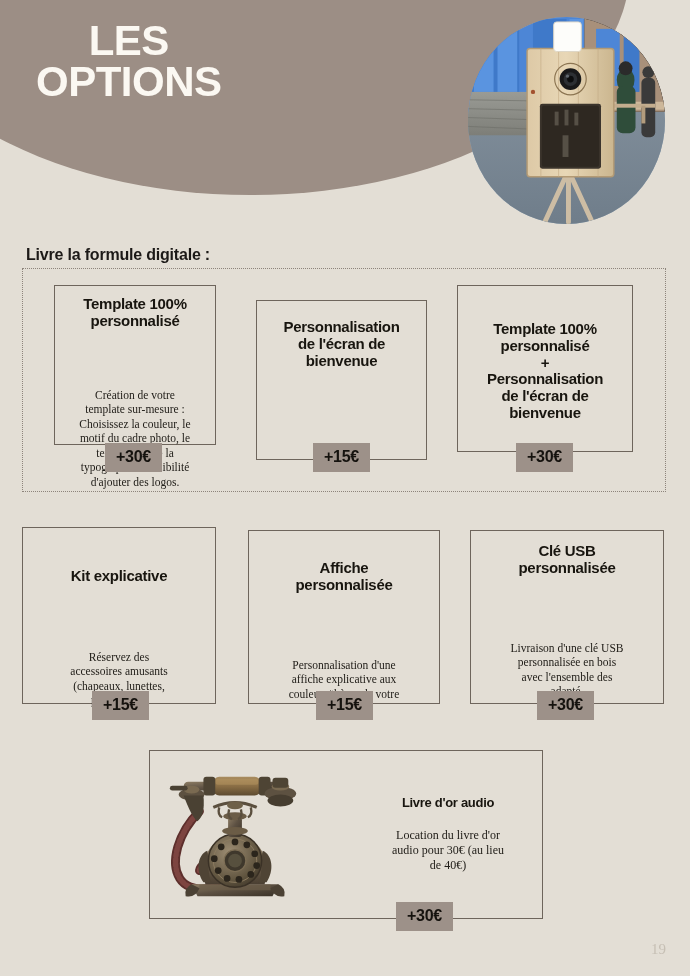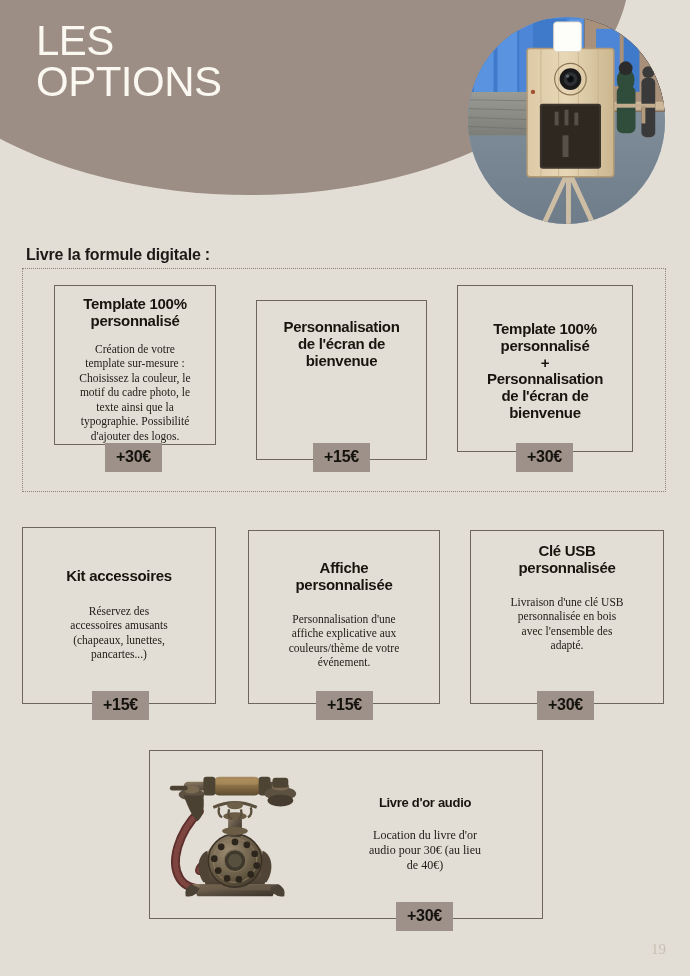--- a/index.html
+++ b/index.html
@@ -28,25 +28,26 @@
     z-index: 1;
   }
 
   .page-title {
     position: absolute;
     left: 36px;
     top: 20px;
     z-index: 3;
     color: #fbf8f2;
     font-size: 42px;
-    font-weight: 400;
+    font-weight: 700;
     line-height: 0.98;
     letter-spacing: -0.5px;
     white-space: pre-line;
     font-stretch: condensed;
+    text-align: center;
   }
 
   
   .hero-photo {
     position: absolute;
     right: 25px;
     top: 17px;
     width: 197px;
     height: 207px;
     border-radius: 50%;
@@ -82,20 +83,21 @@
   
   .card {
     position: absolute;
     border: 1.3px solid #6e655c;
     background: transparent;
     z-index: 3;
     display: flex;
     flex-direction: column;
     align-items: center;
     padding: 10px 12px 0 12px;
+    gap: 46px;
   }
 
   .card-title {
     font-size: 15px;
     font-weight: 800;
     color: #18150f;
     text-align: center;
     line-height: 1.12;
     letter-spacing: -0.3px;
     white-space: pre-line;
@@ -279,21 +281,21 @@
   <div class="card-title" style="margin-top:25px;">Template 100%
 personnalisé
 +
 Personnalisation
 de l'écran de
 bienvenue</div>
 </div>
 <div class="price-badge" style="left:516px; top:443px;">+30€</div>
 
 <div class="card" id="card-kit-accessoires">
-  <div class="card-title" style="margin-top:30px;">Kit accessoires</div>
+  <div class="card-title" style="margin-top:30px;">Kit explicative</div>
   <div class="card-desc" style="margin-top:19px;">Réservez des
 accessoires amusants
 (chapeaux, lunettes,
 pancartes...)</div>
 </div>
 <div class="price-badge" style="left:92px; top:691px;">+15€</div>
 
 <div class="card" id="card-affiche">
   <div class="card-title" style="margin-top:19px;">Affiche
 personnalisée</div>

